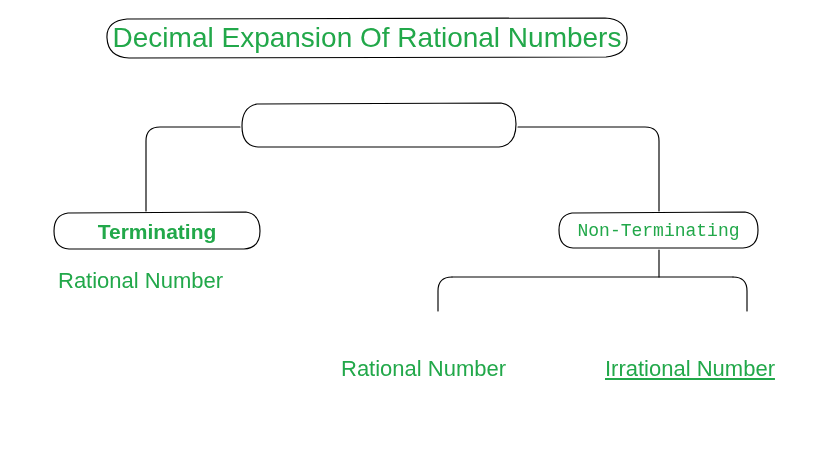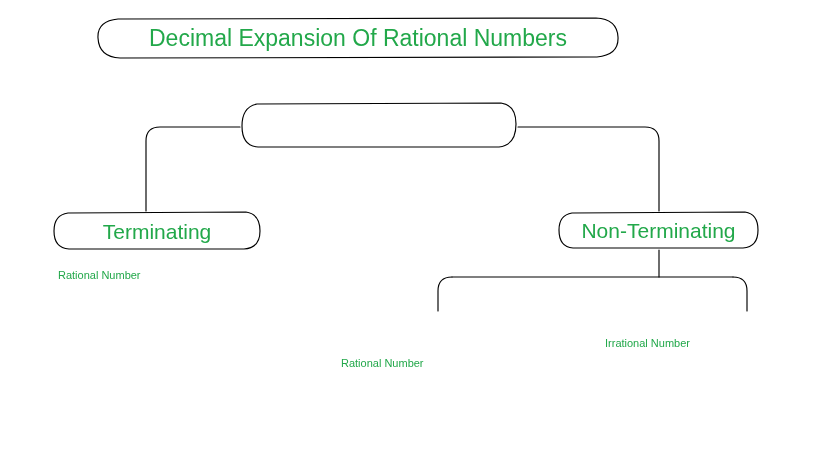--- a/index.html
+++ b/index.html
@@ -55,55 +55,56 @@
   .node .node-frame path {
     fill: #ffffff;
     stroke: #000000;
     stroke-width: 1.15;
     stroke-linejoin: round;
     stroke-linecap: round;
   }
 
   
   #node-title {
-    left: 96px;  top: 17px;   width: 524px; height: 42px;
-    font-size: 23px;
+    left: 105px;  top: 17px;   width: 524px; height: 42px;
+    font-size: 28px;
   }
   #node-root {
     left: 240px;  top: 102px;  width: 278px; height: 47px;
     font-size: 23px;
   }
   #node-terminating {
     left: 52px;   top: 211px;  width: 210px; height: 40px;
-    font-size: 21px; font-weight: normal;
+    font-size: 21px; font-weight: bold;
   }
   #node-nonterminating {
     left: 557px;  top: 211px;  width: 203px; height: 39px;
-    font-size: 21px;
+    font-size: 18px;
+    font-family: Liberation Mono, monospace;
   }
   #node-repeating {
     left: 372px;  top: 311px;  width: 155px; height: 38px;
     font-size: 20px;
   }
   #node-nonrepeating {
     left: 639px;  top: 311px;  width: 177px; height: 39px;
     font-size: 20px;
   }
 
   .sublabel {
     position: absolute;
     color: #22a84a;
-    font-size: 11px;
+    font-size: 22px;
     white-space: nowrap;
     z-index: 2;
     line-height: 1;
   }
   #sub-terminating   { left: 58px;  top: 270px; }
   #sub-repeating     { left: 341px; top: 358px; }
-  #sub-nonrepeating  { left: 605px; top: 338px; }
+  #sub-nonrepeating  { left: 605px; top: 358px; text-decoration: underline; }
 </style>
 </head>
 <body>
 
 <div id="canvas">
 
   <svg id="wires" viewBox="0 0 819 460" xmlns="http://www.w3.org/2000/svg">
     <g fill="none" stroke="#000000" stroke-width="1.15" stroke-linecap="round" stroke-linejoin="round">
 
       <path d="M 240,127 L 160,127 Q 146,127 146,141 L 146,211"></path>

